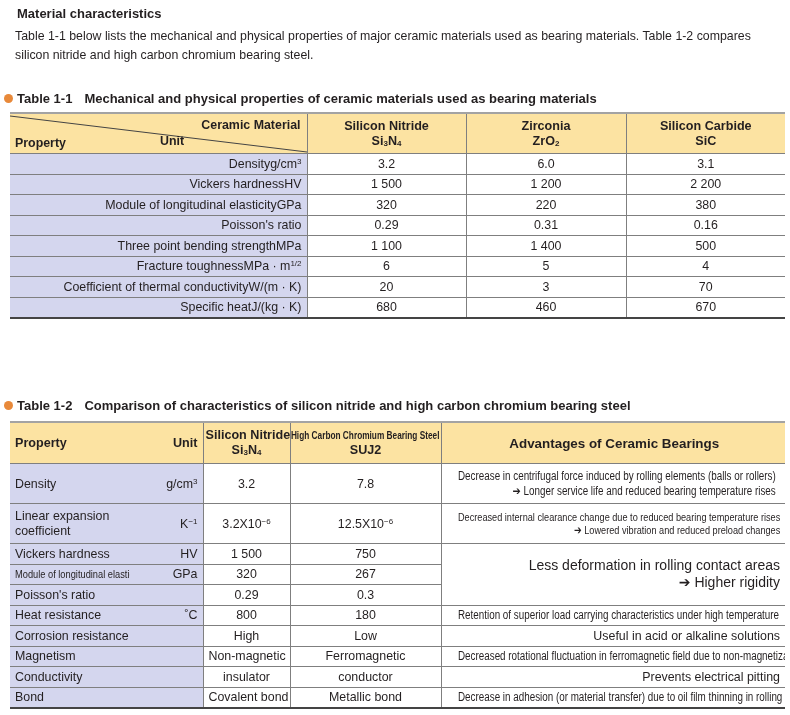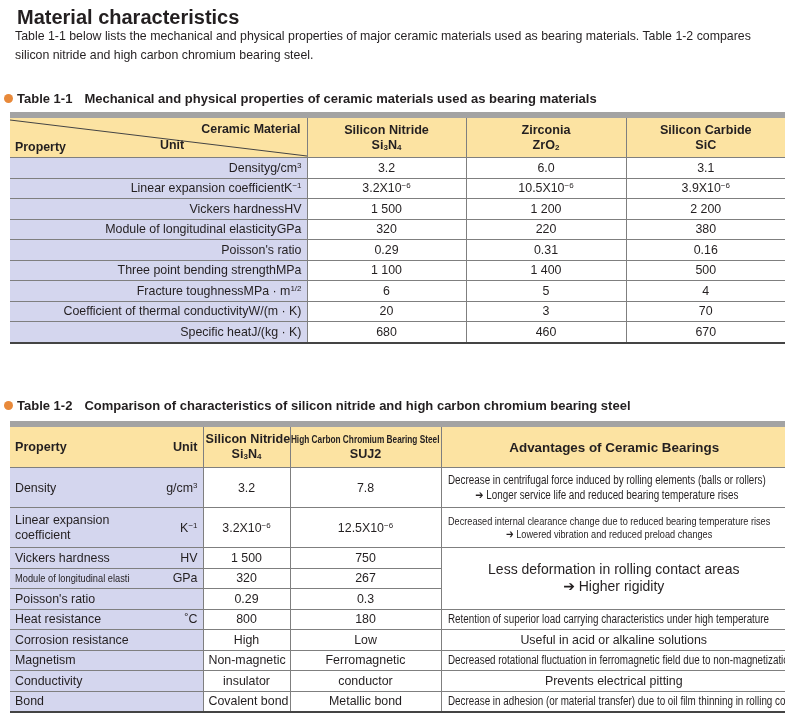--- a/index.html
+++ b/index.html
@@ -1,25 +1,25 @@
 <!DOCTYPE html>
 <html><head>
   <meta charset="utf-8">
   <style>
     html, body { margin: 0; padding: 0; background: #ffffff; }
     body { width: 790px; height: 715px; overflow: hidden; position: relative; font-family: "Liberation Sans", sans-serif; color: #231f20; }
-    .section-title { position: absolute; left: 17px; top: 6px; font-size: 20px; font-weight: bold; letter-spacing: 0; }
+    .section-title { position: absolute; left: 17px; top: 6px; font-size: 13px; font-weight: bold; letter-spacing: 0; }
     .intro { position: absolute; left: 15px; top: 27px; width: 770px; font-size: 12.6px; line-height: 18.5px; transform: scaleX(0.98); transform-origin: left top; }
     .caption { position: absolute; left: 4px; font-family: Liberation Sans, sans-serif; font-weight: bold; font-size: 13px; white-space: nowrap; }
     .caption .dot { display: inline-block; width: 9px; height: 9px; border-radius: 50%; background: #e8893a; margin-right: 4px; vertical-align: 0px; }
     .caption .num { margin-right: 12px; }
     table { position: absolute; left: 10px; border-collapse: collapse; table-layout: fixed; font-size: 12.4px; }
     td, th { padding: 0 5px; border-bottom: 1px solid #7f7f7f; white-space: nowrap; overflow: hidden; }
     th { background: #fce3a2; font-weight: bold; }
-    .hdr-top { border-top: 6px solid #a3a3a3; }
+    .hdr-top { border-top: 2px solid #a3a3a3; }
     .prop { background: #d4d6ee; }
     .val { text-align: center; border-left: 1px solid #7f7f7f; }
     .last td { border-bottom: 2px solid #444; margin-left: 48px; }
     .unit { float: right; }
     sub.s, sup.s { font-size: 8px; }
     sup.s { vertical-align: 4px; line-height: 0; }
     sub.s { vertical-align: -1px; line-height: 0; }
     
     #t1 { top: 112px; width: 775px; }
     #t1 td { height: 19.5px; }
@@ -34,21 +34,21 @@
     #t2 { top: 421px; width: 775px; }
     #t2 th { height: 40px; font-size: 12.6px; }
     #t2 th.p { text-align: left; }
     #t2 th.u { text-align: right; border-right: 1px solid #7f7f7f; }
     #t2 th.mat { text-align: center; line-height: 15px; border-left: 1px solid #7f7f7f; padding: 0 2px; }
     #t2 th.mat .narrow { display: inline-block; font-size: 11.5px; transform: scaleX(0.72); transform-origin: center; white-space: nowrap; margin: 0 -40px; }
     #t2 th.adv { text-align: center; font-size: 13.4px; border-left: 1px solid #7f7f7f; padding-left: 7px; }
     #t2 td { height: 19.5px; }
     #t2 td.tall { height: 39px; }
     #t2 td.pu { text-align: right; border-right: 1px solid #7f7f7f; }
-    #t2 td.adv { border-left: 1px solid #7f7f7f; text-align: center; padding-left: 6px; }
+    #t2 td.adv { border-left: 1px solid #7f7f7f; text-align: right; padding-left: 16px; }
     .cond { display: inline-block; font-size: 12px; transform: scaleX(0.82); transform-origin: left center; white-space: nowrap; line-height: 15px; }
     .cond2 { display: inline-block; font-size: 11.6px; transform: scaleX(0.79); transform-origin: left center; white-space: nowrap; }
     .small-prop { display: inline-block; font-size: 11.6px; transform: scaleX(0.8); transform-origin: left center; white-space: nowrap; }
     .adv-big { line-height: 17px; font-size: 14px; }
   </style>
 </head>
 <body>
 
 <div class="section-title">Material characteristics</div>
 <div class="intro">Table 1-1 below lists the mechanical and physical properties of major ceramic materials used as bearing materials. Table 1-2 compares silicon nitride and high carbon chromium bearing steel.</div>
@@ -87,26 +87,20 @@
       <div>SiC</div>
     </th>
   </tr>
   </tbody>
     <tbody id="t1body">
       <tr>
         <td class="prop uc"><span>Density</span><span class="unit"><span>g/cm</span><sup class="s">3</sup></span></td>
         <td class="val"><span>3.2</span></td>
         <td class="val"><span>6.0</span></td>
         <td class="val"><span>3.1</span></td>
-      </tr>
-      <tr>
-        <td class="prop uc"><span>Linear expansion coefficient</span><span class="unit"><span>K</span><sup class="s">−1</sup></span></td>
-        <td class="val"><span>3.2X10</span><sup class="s">−6</sup></td>
-        <td class="val"><span>10.5X10</span><sup class="s">−6</sup></td>
-        <td class="val"><span>3.9X10</span><sup class="s">−6</sup></td>
       </tr>
       <tr>
         <td class="prop uc"><span>Vickers hardness</span><span class="unit"><span>HV</span></span></td>
         <td class="val"><span>1 500</span></td>
         <td class="val"><span>1 200</span></td>
         <td class="val"><span>2 200</span></td>
       </tr>
       <tr>
         <td class="prop uc"><span>Module of longitudinal elasticity</span><span class="unit"><span>GPa</span></span></td>
         <td class="val"><span>320</span></td>

